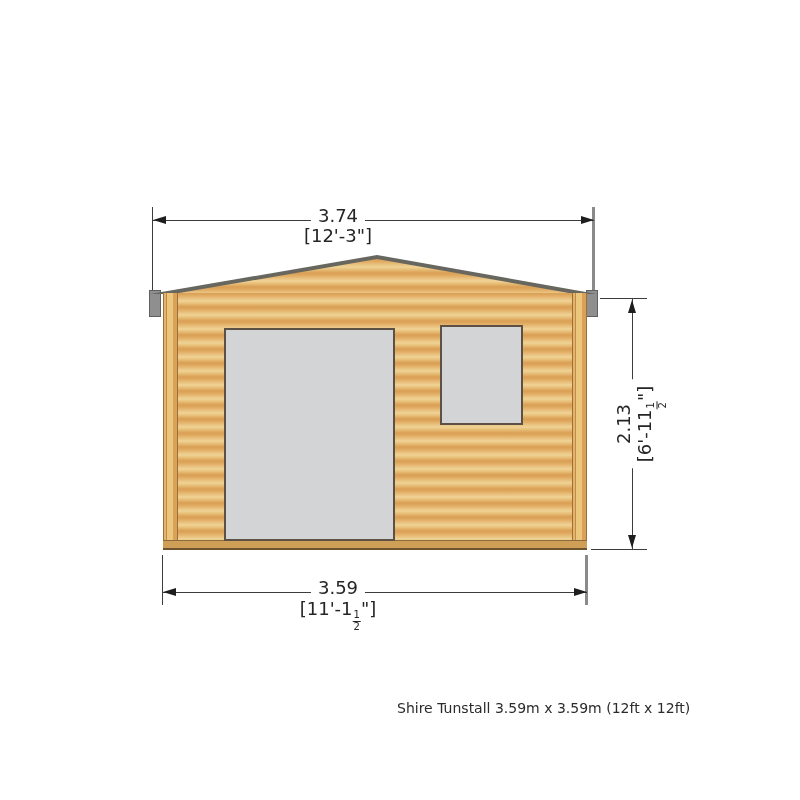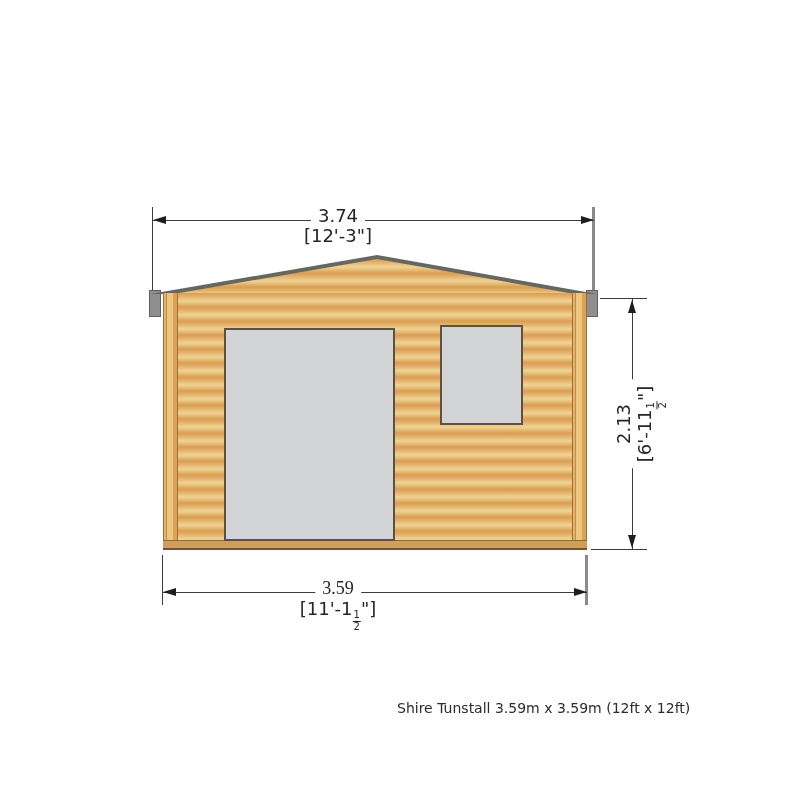--- a/index.html
+++ b/index.html
@@ -93,21 +93,21 @@
   <div class="arrow left" style="left:153px;top:212px;"></div>
   <div class="arrow right" style="left:581px;top:212px;"></div>
   <div class="dim-text on-line" style="left:338px;top:202px;">3.74</div>
   <div class="dim-text" style="left:338px;top:222px;">[12'-3"]</div>
 
   <div class="ext-line-v" style="left:162px;top:551px;height:50px;"></div>
   <div class="ext-line-v thick" style="left:585px;top:551px;height:50px;"></div>
   <div class="dim-line-h" style="left:162px;top:588px;width:425px;"></div>
   <div class="arrow left" style="left:163px;top:584px;"></div>
   <div class="arrow right" style="left:574px;top:584px;"></div>
-  <div class="dim-text on-line" style="left:338px;top:574px;font-family:Liberation Serif, serif;">3.59</div>
+  <div class="dim-text on-line" style="left:338px;top:574px;">3.59</div>
   <div class="dim-text" style="left:338px;top:595px;">
     <span>[11'-1</span><span class="frac">
         <span class="fnum">1</span>
         <span class="fden">2</span>
       </span><span>"]</span>
   </div>
 
   <div class="ext-line-h" style="left:600px;top:294px;width:47px;"></div>
   <div class="ext-line-h" style="left:591px;top:545px;width:56px;"></div>
   <div class="dim-line-v" style="left:632px;top:295px;height:250px;"></div>

